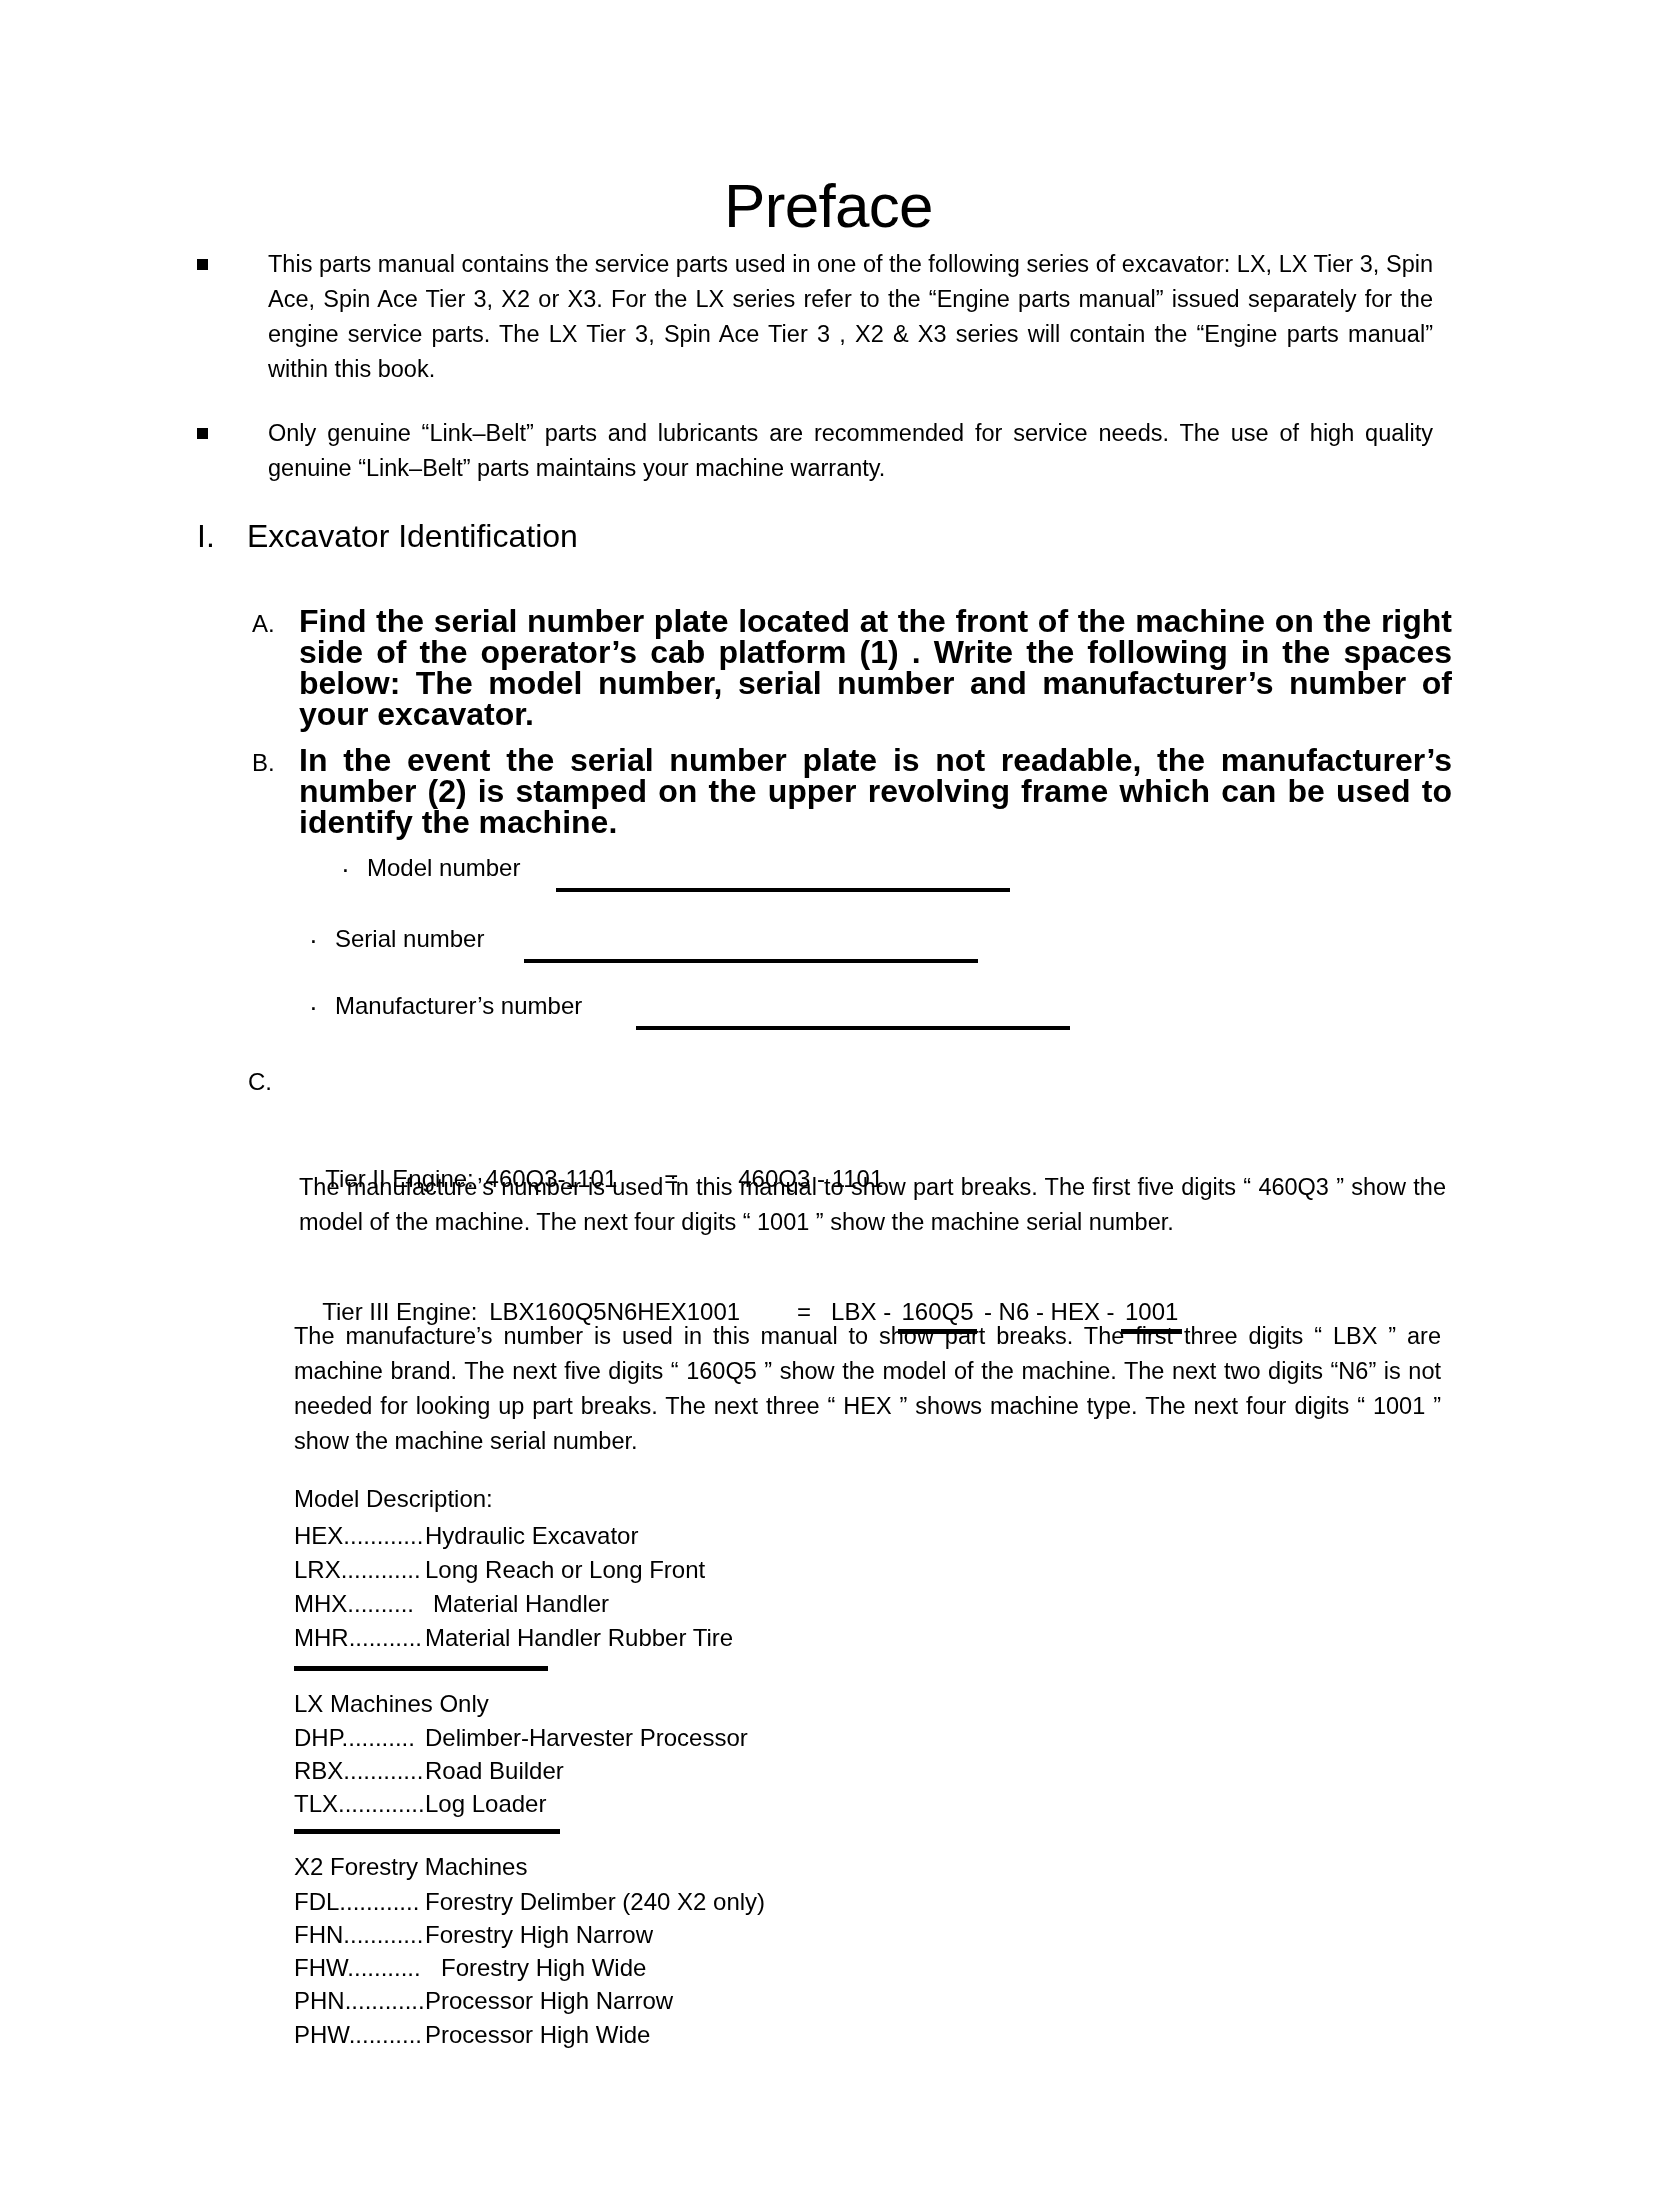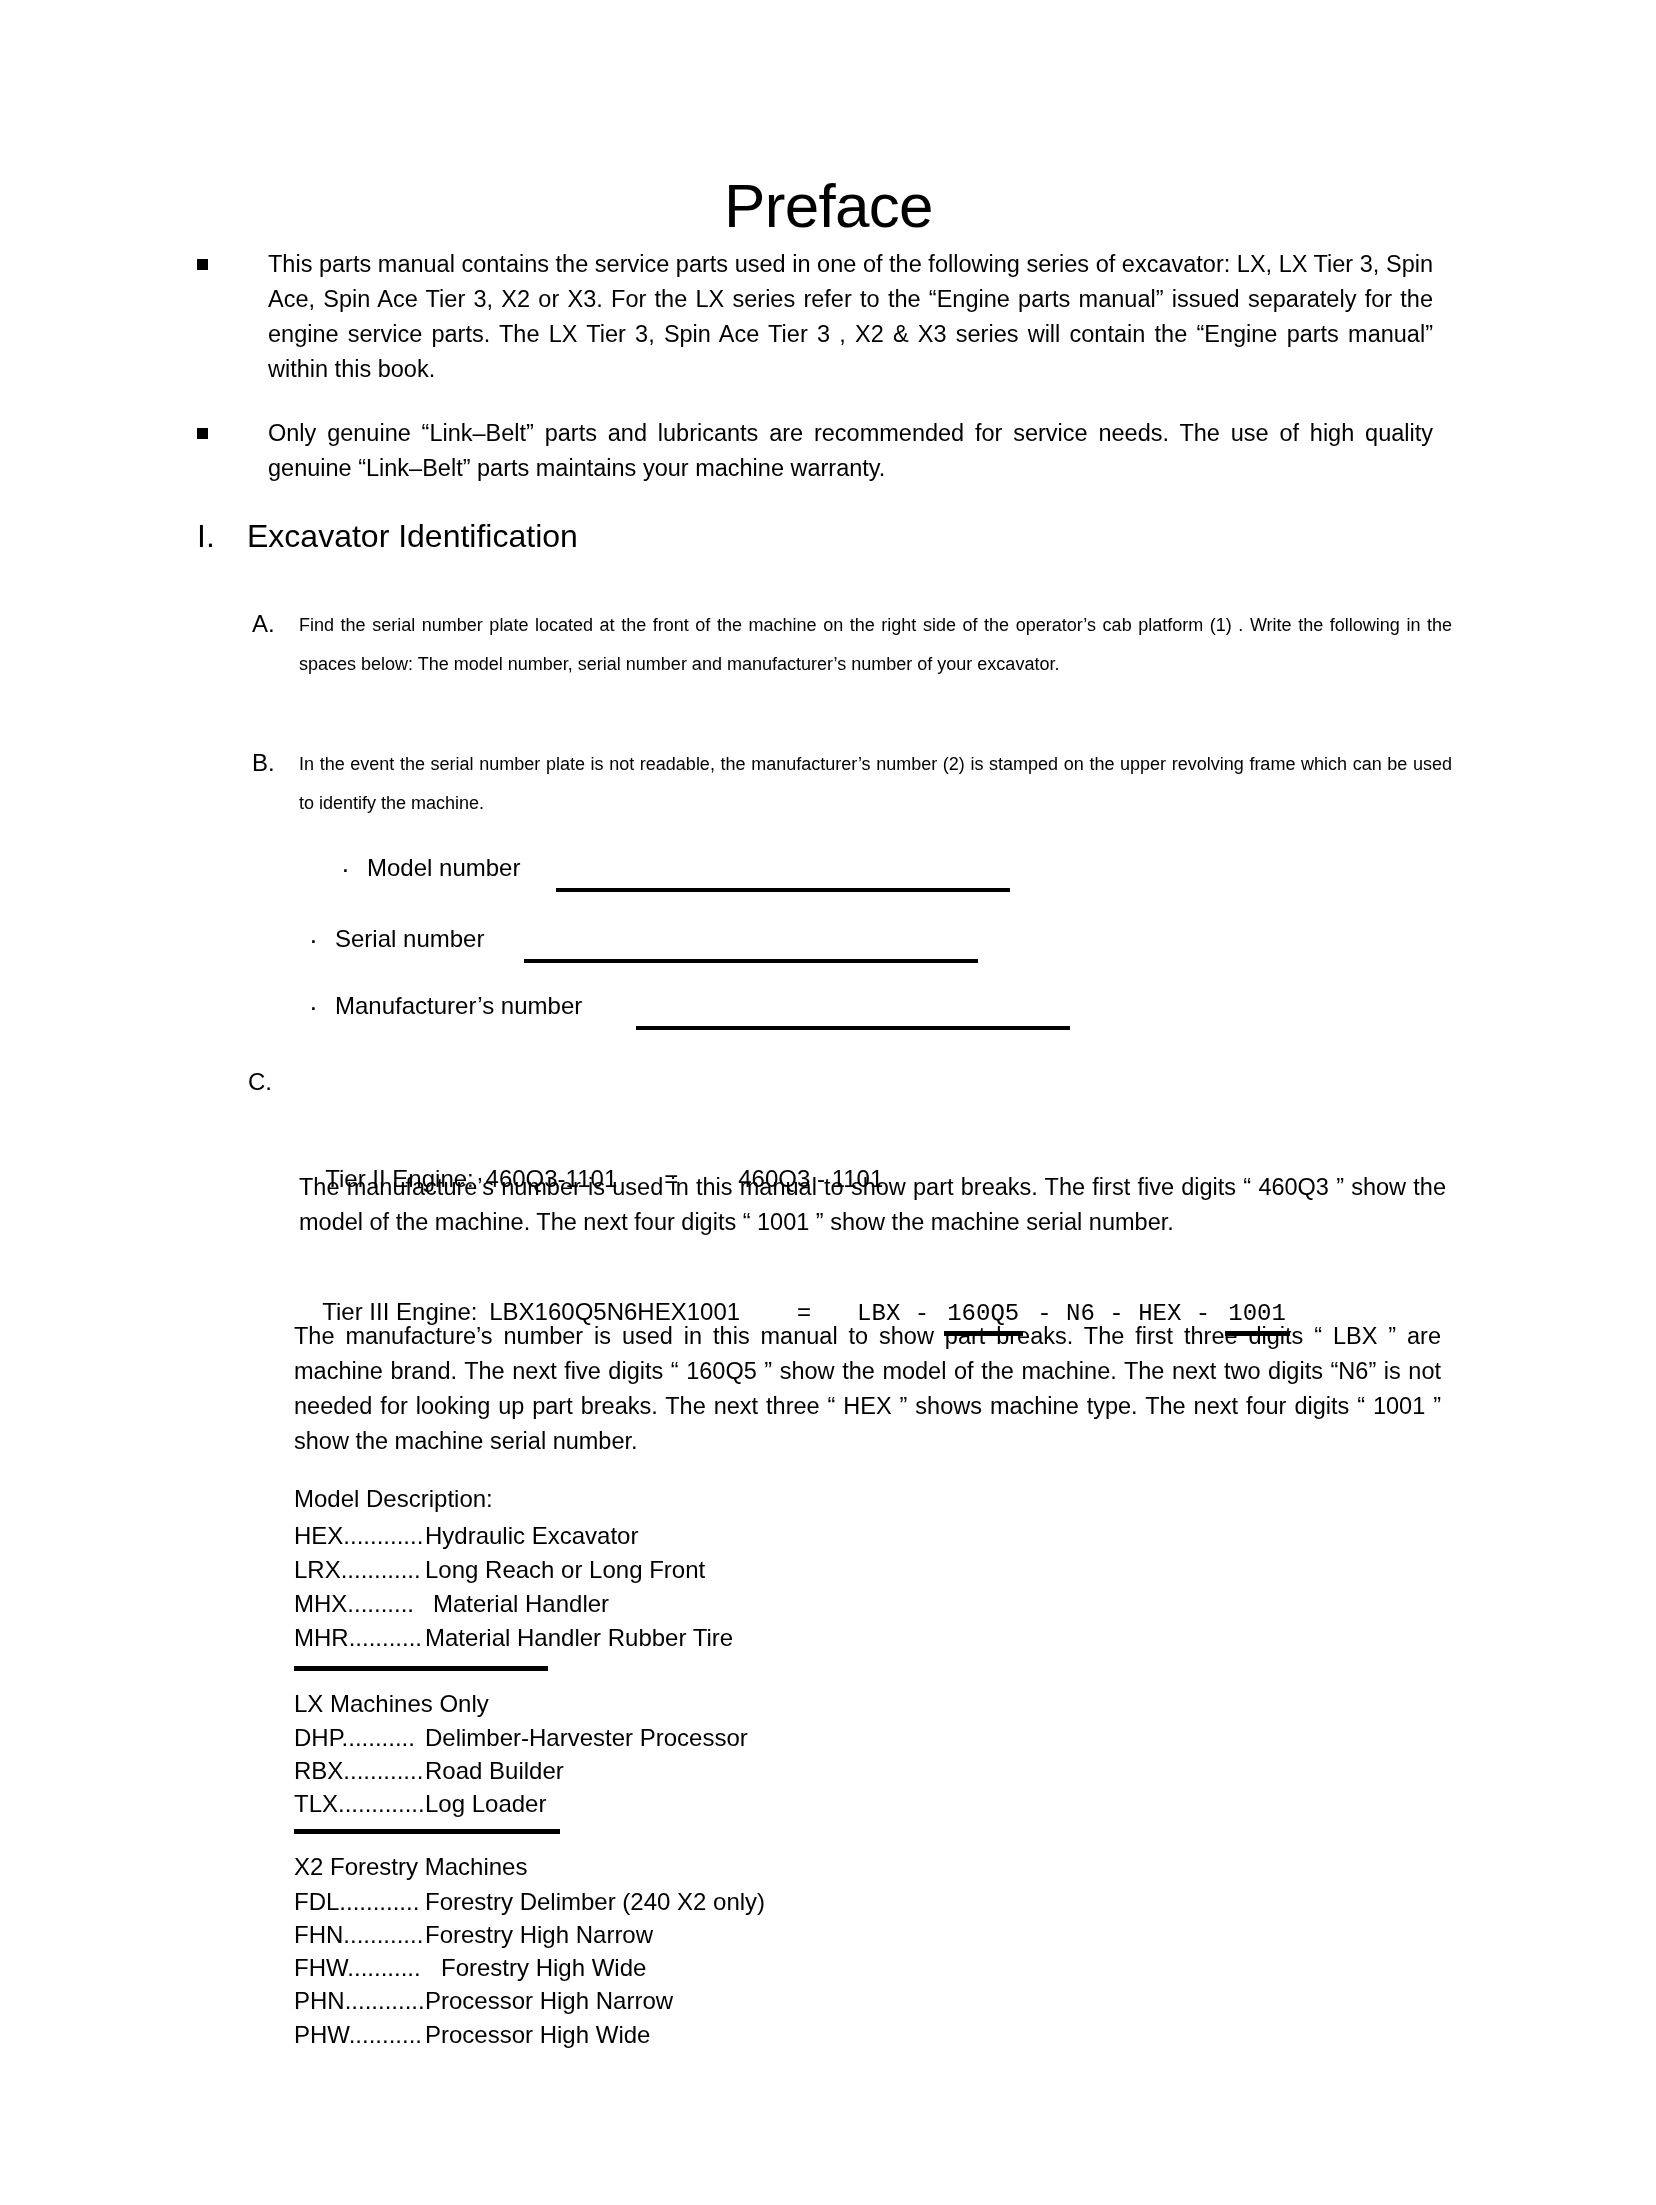--- a/index.html
+++ b/index.html
@@ -15,30 +15,30 @@
     font-size:62px; font-weight:400; line-height:1; letter-spacing:-0.7px;
   }
   .bullet-square { width:11px; height:11px; background:#000; }
   .para {
     font-size:23.5px; line-height:35px; text-align:justify;
     letter-spacing:0px;
   }
   .sec-num { font-size:32px; line-height:1.1; }
   .sec-title { font-size:32px; line-height:1.1; }
   .item-label { font-size:24px; line-height:35px; }
-  .item-text { font-size:18px; line-height:39px; text-align:justify; }
+  .item-text { font-size:32px; line-height:31px; text-align:justify;font-weight:bold; }
   .fillrow { position:absolute; left:309px; width:882px; height:44px; font-size:24px; }
   .middot { display:inline-block; width:26px; font-size:26.5px; vertical-align:top; }
   .blank { position:absolute; top:0; height:34px; border-bottom:4.4px solid #000; }
   .eqline { font-size:24px; white-space:pre; line-height:32px; }
   .eq-raw  { margin-left:11.8px; }
   .eq-sign { margin-left:47px; }
   .eq-exp  { margin-left:60px; }
   .eq-sign3 { margin-left:57px; }
-  .eq-exp3 { margin-left:46px;font-family:Liberation Mono, monospace; }
+  .eq-exp3 { margin-left:20px; }
   .uline { border-bottom:5.1px solid #000; padding:0 3.7px 3.7px 3.7px; }
   .subhead { font-size:24px; line-height:32px; }
   .lrow { position:absolute; left:294px; display:flex; font-size:24px; line-height:32px; white-space:nowrap; }
   .codecol { display:inline-block; width:131px; overflow:hidden; white-space:nowrap; flex:0 0 131px; }
   .sep { position:absolute; left:294px; height:0; border-top:5.1px solid #000; }
 </style>
 </head>
 <body>
 
 <div class="page">

